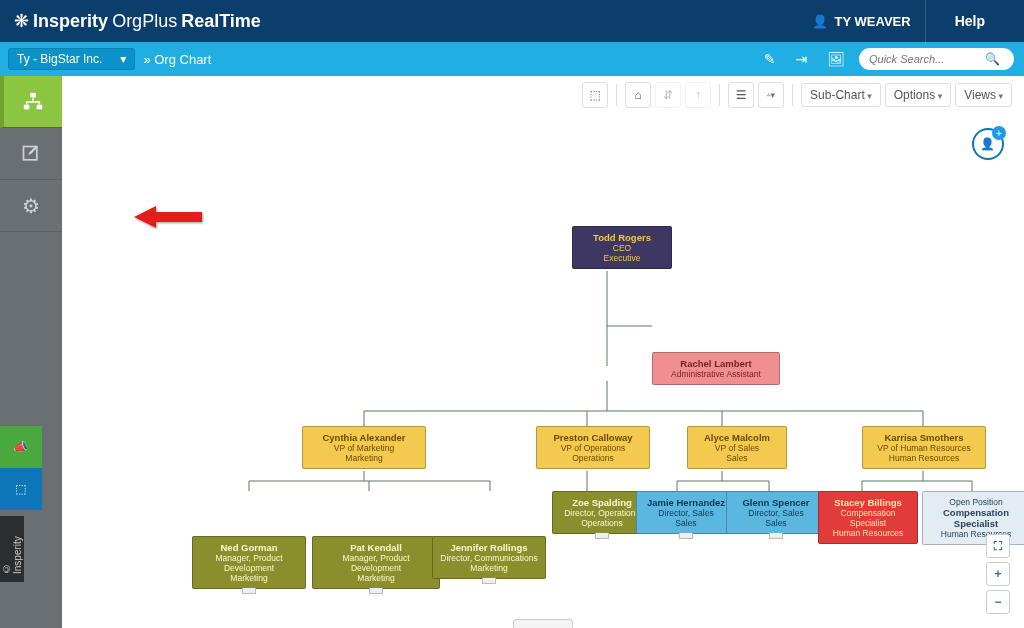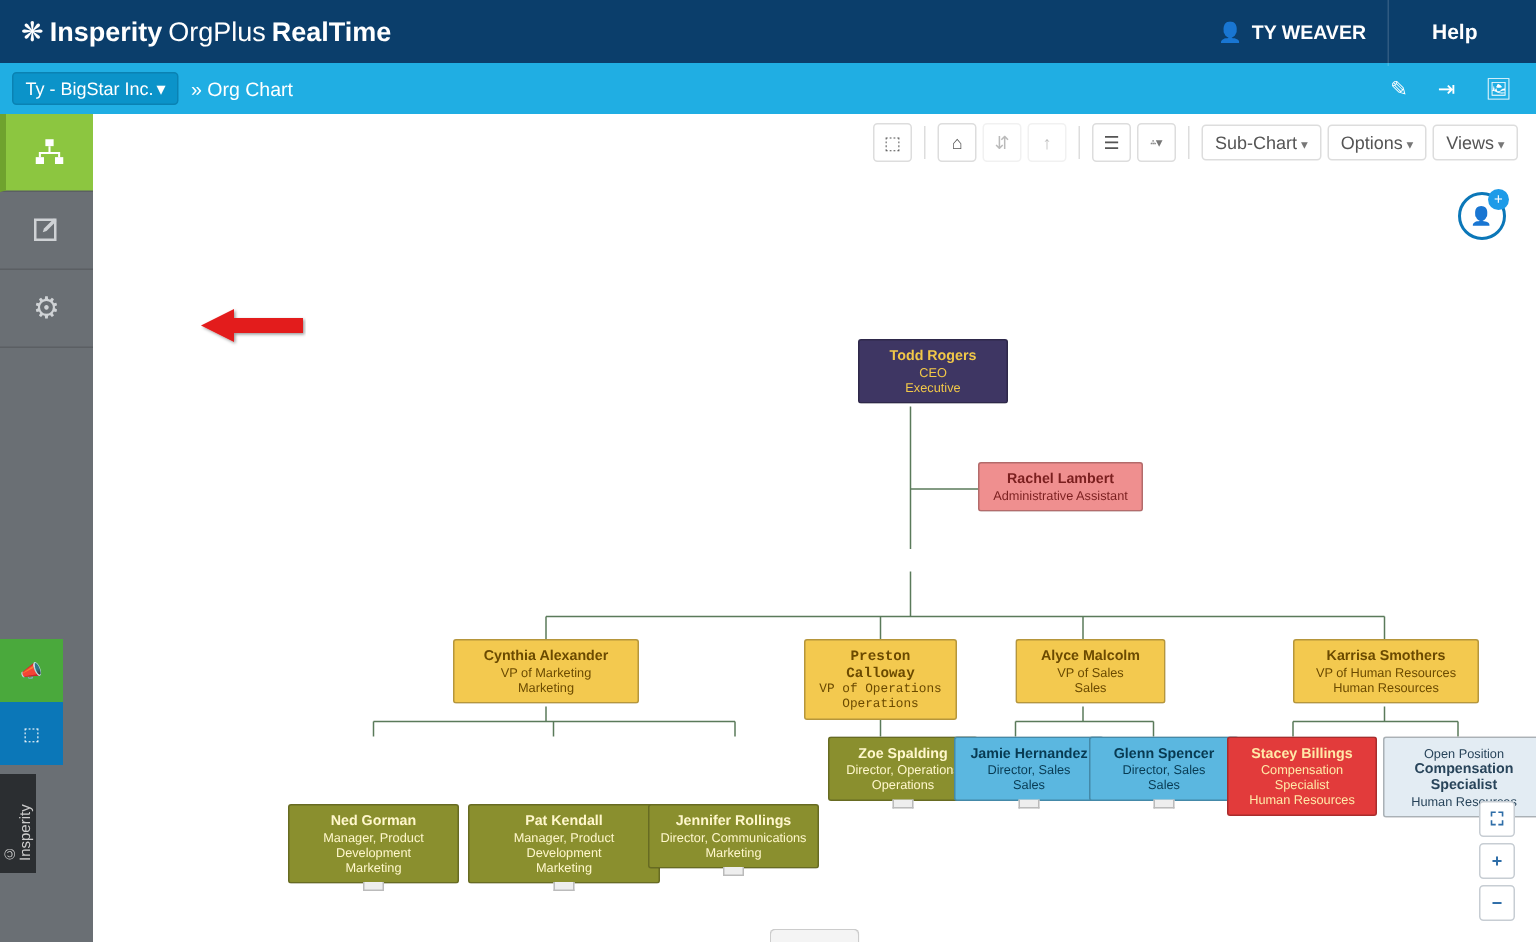--- a/index.html
+++ b/index.html
@@ -10,21 +10,21 @@
   .logo { display: flex; align-items: baseline; gap: 4px; }
   .logo-icon { font-size: 18px; }
   .logo-strong { font-weight: 700; font-size: 18px; }
   .logo-light { font-weight: 300; font-size: 18px; }
   .topbar-spacer { flex: 1; }
   .top-user { display: flex; align-items: center; gap: 6px; font-size: 13px; font-weight: 600; padding: 0 14px; height: 42px; }
   .top-link { font-size: 14px; padding: 0 29px; height: 46px; display: flex; align-items: center; cursor: pointer; border-left: 1px solid rgba(255,255,255,0.15); font-weight: bold; }
 
   
   .toolbar { background: #20aee3; height: 34px; display: flex; align-items: center; padding: 0 10px 0 8px; gap: 8px; color: #fff; }
-  .org-select { background: #0b93c9; color: #fff; border: 1px solid #0a82b3; border-radius: 3px; padding: 3px 8px; font-size: 12px; display: flex; align-items: center; gap: 2px; cursor: pointer; }
+  .org-select { background: #0b93c9; color: #fff; border: 1px solid #0a82b3; border-radius: 3px; padding: 3px 8px; font-size: 12px; display: flex; align-items: center; gap: 18px; cursor: pointer; }
   .breadcrumb { font-size: 13px; }
   .toolbar-spacer { flex: 1; }
   .tool-icon { color: #fff; padding: 4px 6px; cursor: pointer; font-size: 14px; }
   .search-wrap { background: #fff; border-radius: 12px; height: 22px; display: flex; align-items: center; padding: 0 8px 0 10px; gap:6px; width: 155px; }
   .search-input { border: none; outline: none; font-size: 11px; font-style: italic; color: #888; width: 110px; background: transparent; }
   .search-btn { color: #333; cursor: pointer; }
 
   
   .main { display: flex; height: calc(628px - 76px); }
   .sidebar { width: 62px; background: #6a6f74; display: flex; flex-direction: column; align-items: stretch; position: relative; }
@@ -95,20 +95,24 @@
 <div class="toolbar">
   <div class="org-select">
     <span>Ty - BigStar Inc.</span>
     <span>▾</span>
   </div>
   <div class="breadcrumb">» Org Chart</div>
   <div class="toolbar-spacer"></div>
   <div class="tool-icon">✎</div>
   <div class="tool-icon">⇥</div>
   <div class="tool-icon">🖼</div>
+  <div class="search-wrap">
+    <input class="search-input" placeholder="Quick Search..." style="">
+    <span class="search-btn">🔍</span>
+  </div>
 </div>
 
 <div class="main">
   <div class="sidebar">
     <div class="side-item active">
       <svg width="22" height="22" viewBox="0 0 24 24">
           <rect x="9" y="2" width="6" height="5" fill="#fff"></rect>
           <rect x="2" y="15" width="6" height="5" fill="#fff"></rect>
           <rect x="16" y="15" width="6" height="5" fill="#fff"></rect>
           <path d="M12 7v5M5 15v-3h14v3M12 12v-0" stroke="#fff" stroke-width="1.5" fill="none"></path>
@@ -204,42 +208,42 @@
 
       <div style="position:absolute; left:440px; top:0;">
         <div class="node c-exec" style="width:70px;">
           <div class="nm">Todd Rogers</div>
           <div class="tt">CEO</div>
           <div class="dp">Executive</div>
         </div>
       </div>
 
       <div style="position:absolute; left:520px; top:82px;">
-        <div class="node c-asst" style="width:110px;">
+        <div class="node c-asst" style="width:128px;margin-top:44px;">
           <div class="nm">Rachel Lambert</div>
           <div class="tt">Administrative Assistant</div>
         </div>
       </div>
 
       <div style="position:absolute; left:170px; top:200px;">
         <div class="node c-mkt" style="width:124px;">
           <div class="nm">Cynthia Alexander</div>
           <div class="tt">VP of Marketing</div>
           <div class="dp">Marketing</div>
         </div>
       </div>
       <div style="position:absolute; left:404px; top:200px;">
-        <div class="node c-ops" style="width:102px;font-family:Liberation Mono, monospace;">
+        <div class="node c-ops" style="width:114px;">
           <div class="nm">Preston Calloway</div>
           <div class="tt">VP of Operations</div>
           <div class="dp">Operations</div>
         </div>
       </div>
       <div style="position:absolute; left:545px; top:200px;">
-        <div class="node c-sales" style="width:92px;">
+        <div class="node c-sales" style="width:92px;margin-left:10px;">
           <div class="nm">Alyce Malcolm</div>
           <div class="tt">VP of Sales</div>
           <div class="dp">Sales</div>
         </div>
       </div>
       <div style="position:absolute; left:730px; top:200px;">
         <div class="node c-hr" style="width:124px;">
           <div class="nm">Karrisa Smothers</div>
           <div class="tt">VP of Human Resources</div>
           <div class="dp">Human Resources</div>

